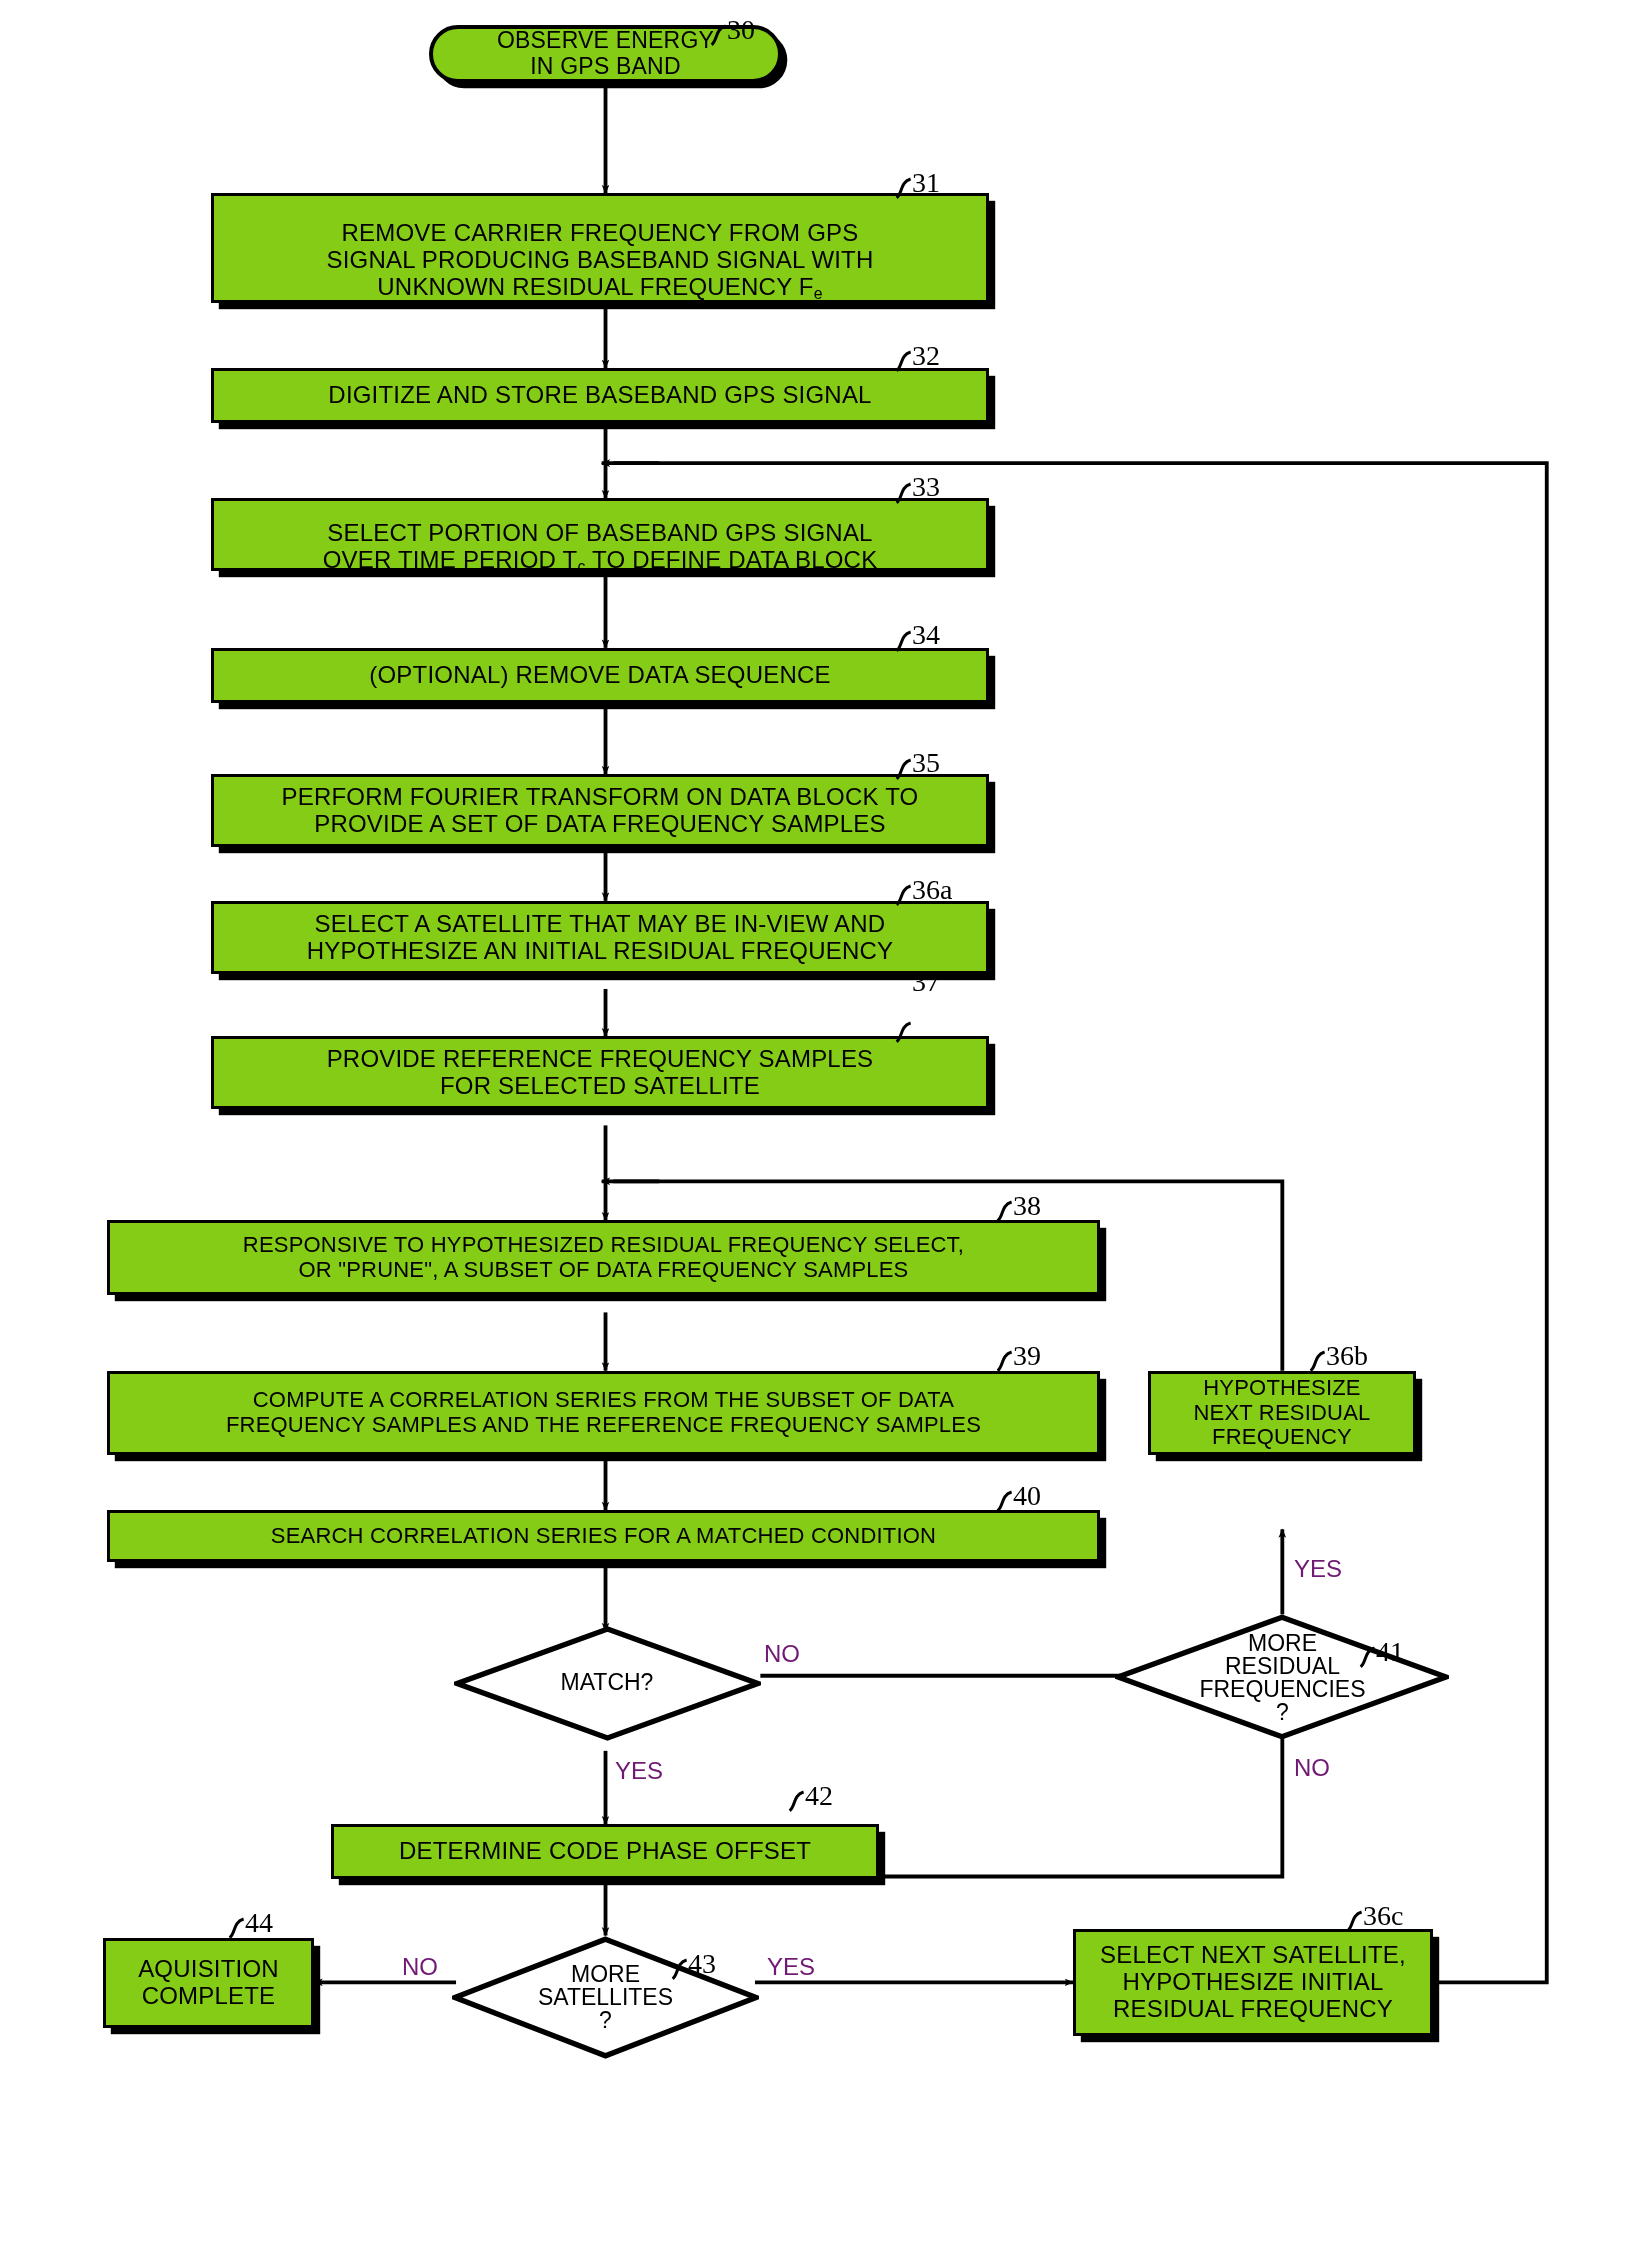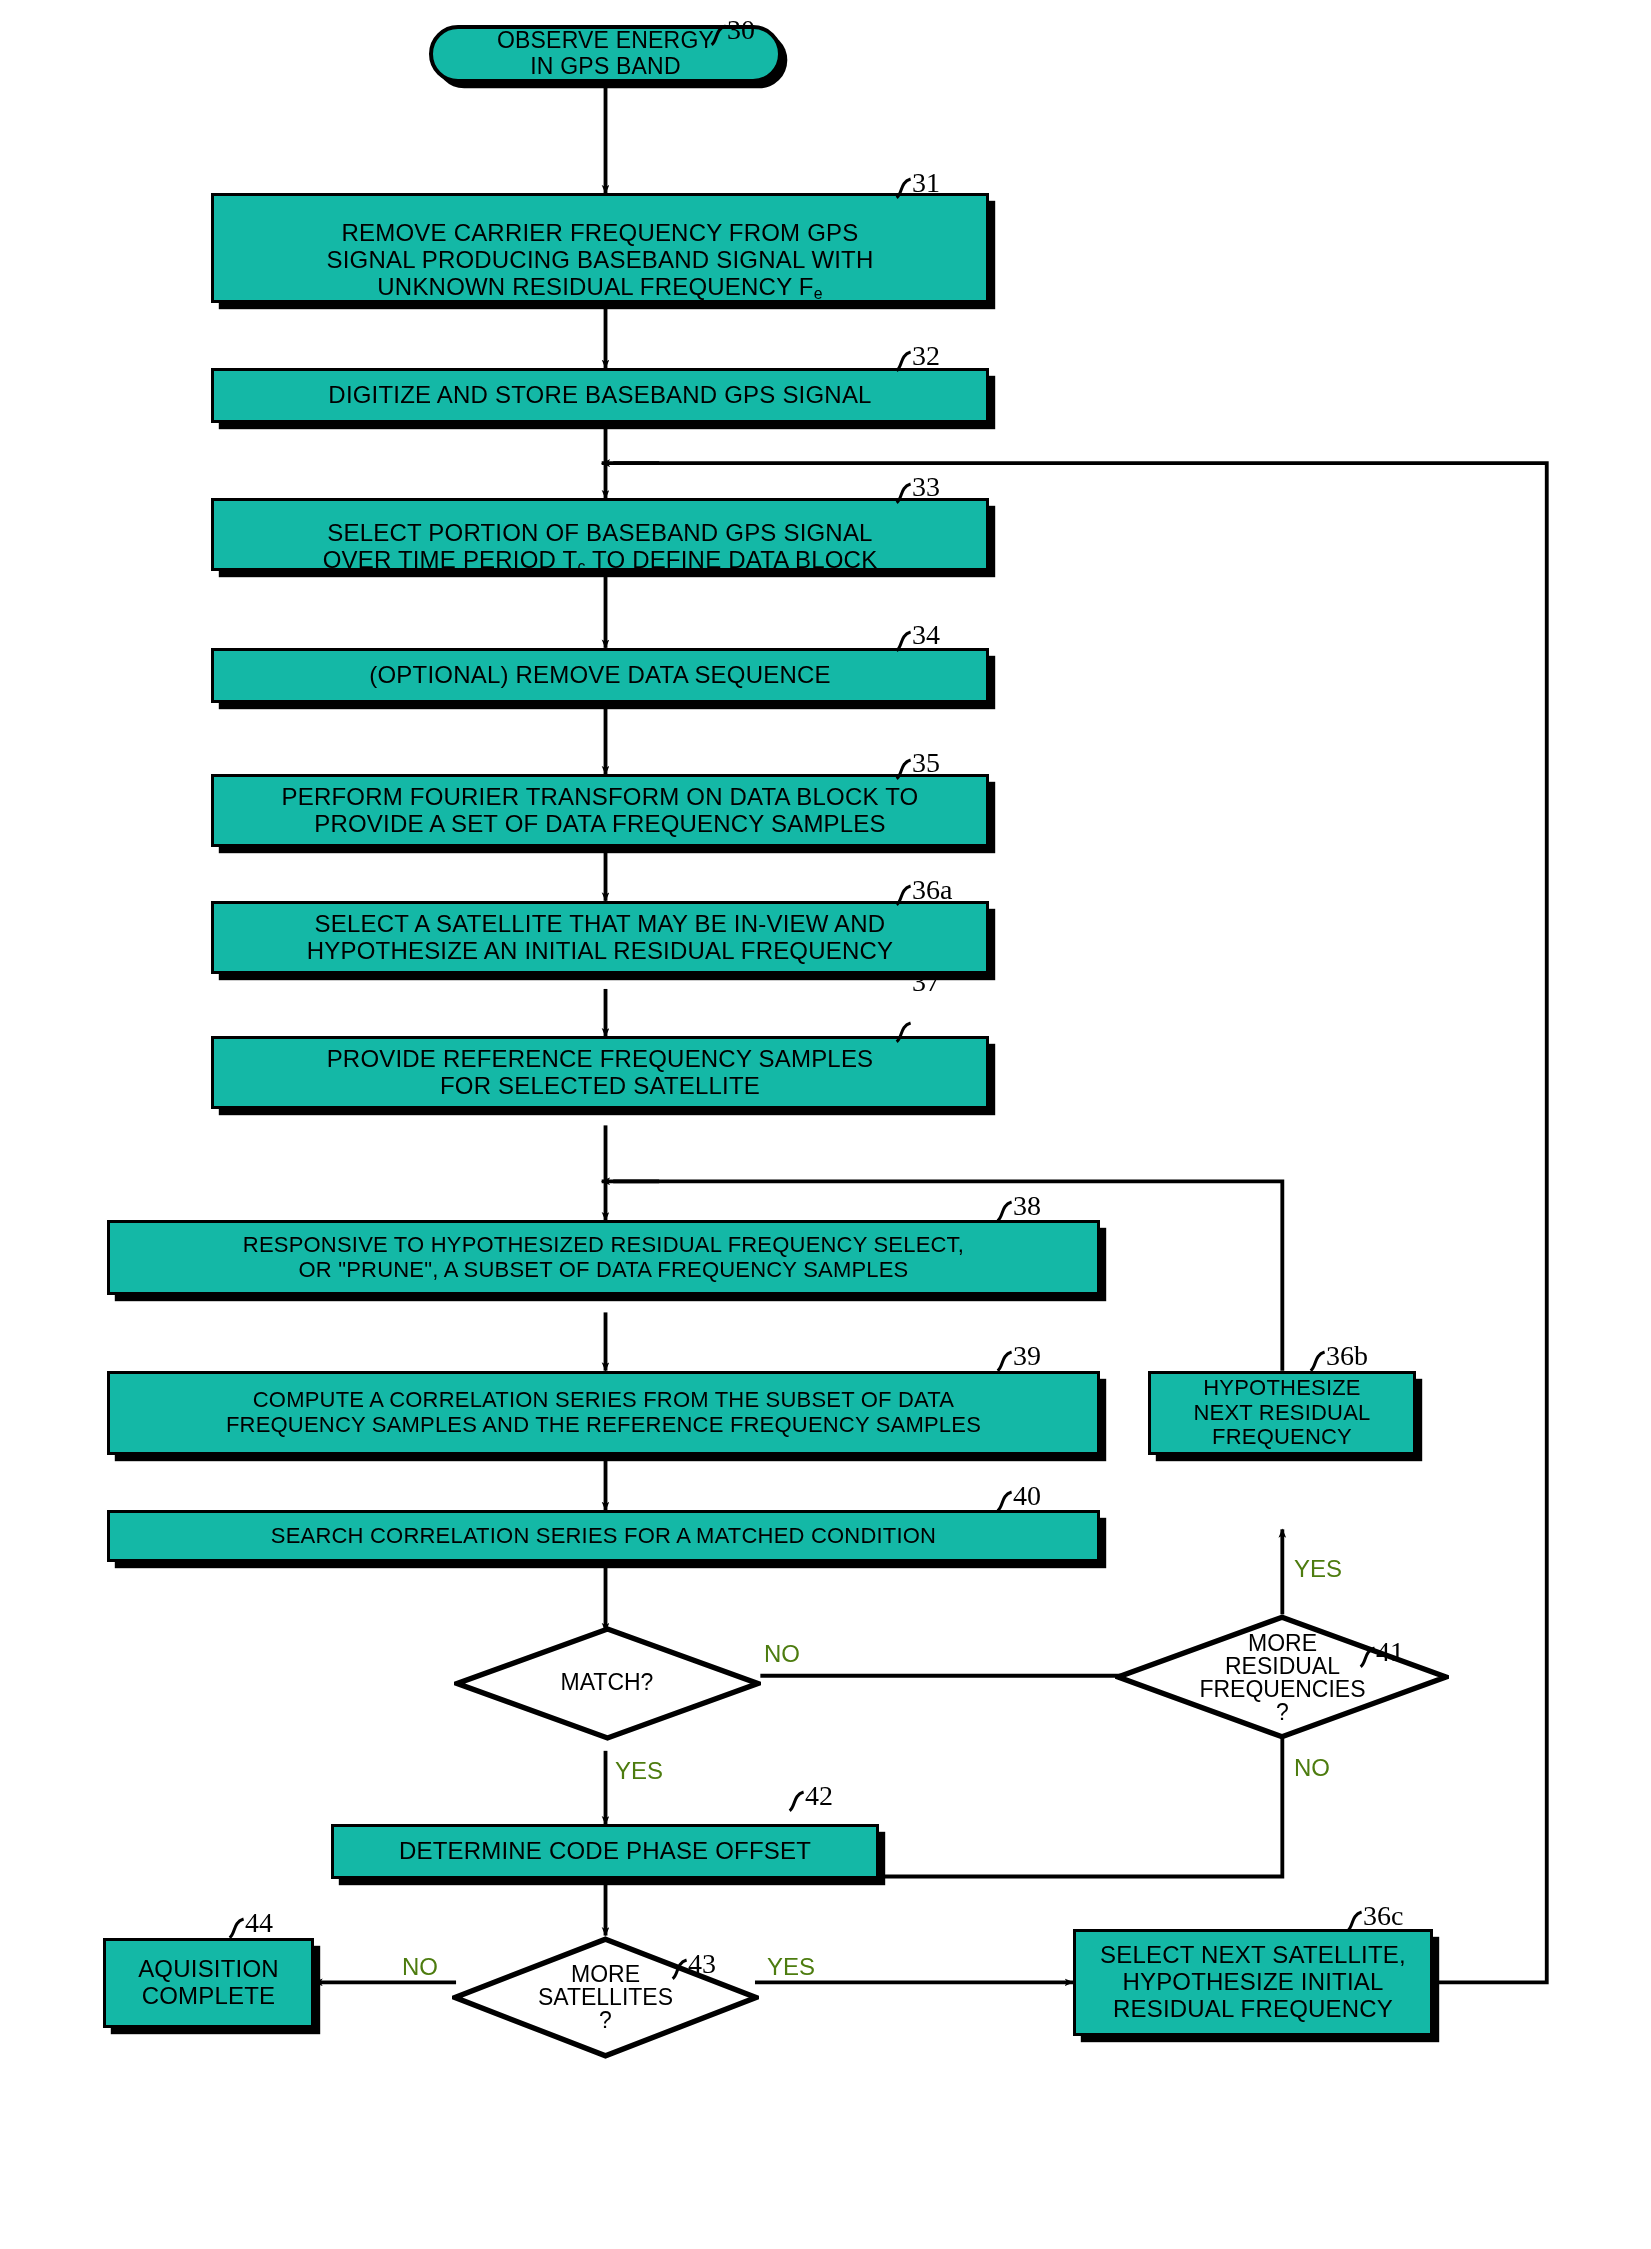--- a/index.html
+++ b/index.html
@@ -1,31 +1,31 @@
 <!DOCTYPE html>
 <html style="font-size:12.3px"><head>
 <meta charset="utf-8">
 <style>
   html,body{margin:0;padding:0;background:#fff;}
   body{font-family:"Liberation Sans", sans-serif;}
   #page{position:relative;width:1651px;height:2250px;background:#fff;overflow:hidden;}
   #svg-layer{position:absolute;left:0;top:0;width:1651px;height:2250px;}
-  .node{position:absolute;box-sizing:border-box;background:#14b8a6;
+  .node{position:absolute;box-sizing:border-box;background:#84cc16;
         display:flex;align-items:center;justify-content:center;text-align:center;
         color:#000;line-height:1.12;letter-spacing:0.2px;}
   .rect{border:3.8px solid #000;box-shadow:7px 7px 0 -0.8px #000;}
   .term{border:4.6px solid #000;border-radius:766px;box-shadow:6.1px 6.1px 0 -0.8px #000;}
   .node .txt{padding:0 7.7px;white-space:pre-line;font-size:23px;}
   .big .txt{font-size:24px;}
   .sml .txt{font-size:22px;}
   .diamond-wrap{position:absolute;}
   .diamond-lbl{position:absolute;display:flex;align-items:center;justify-content:center;
         text-align:center;font-size:23px;line-height:1.1;white-space:pre-line;color:#000;}
   .ref{position:absolute;font-size:28px;color:#000;font-family:"Liberation Serif", serif;}
-  .edge-lbl{position:absolute;font-size:24px;color:#4d7c0f;}
+  .edge-lbl{position:absolute;font-size:24px;color:#701a75;}
   sub{font-size:0.66em;vertical-align:-0.28em;}
 </style>
 </head>
 <body>
 
 <div id="page">
 
   <svg id="svg-layer" viewBox="0 0 2154 2935">
     <defs>
       <marker id="ah" markerWidth="14" markerHeight="14" refX="11" refY="5" orient="auto" markerUnits="userSpaceOnUse">

